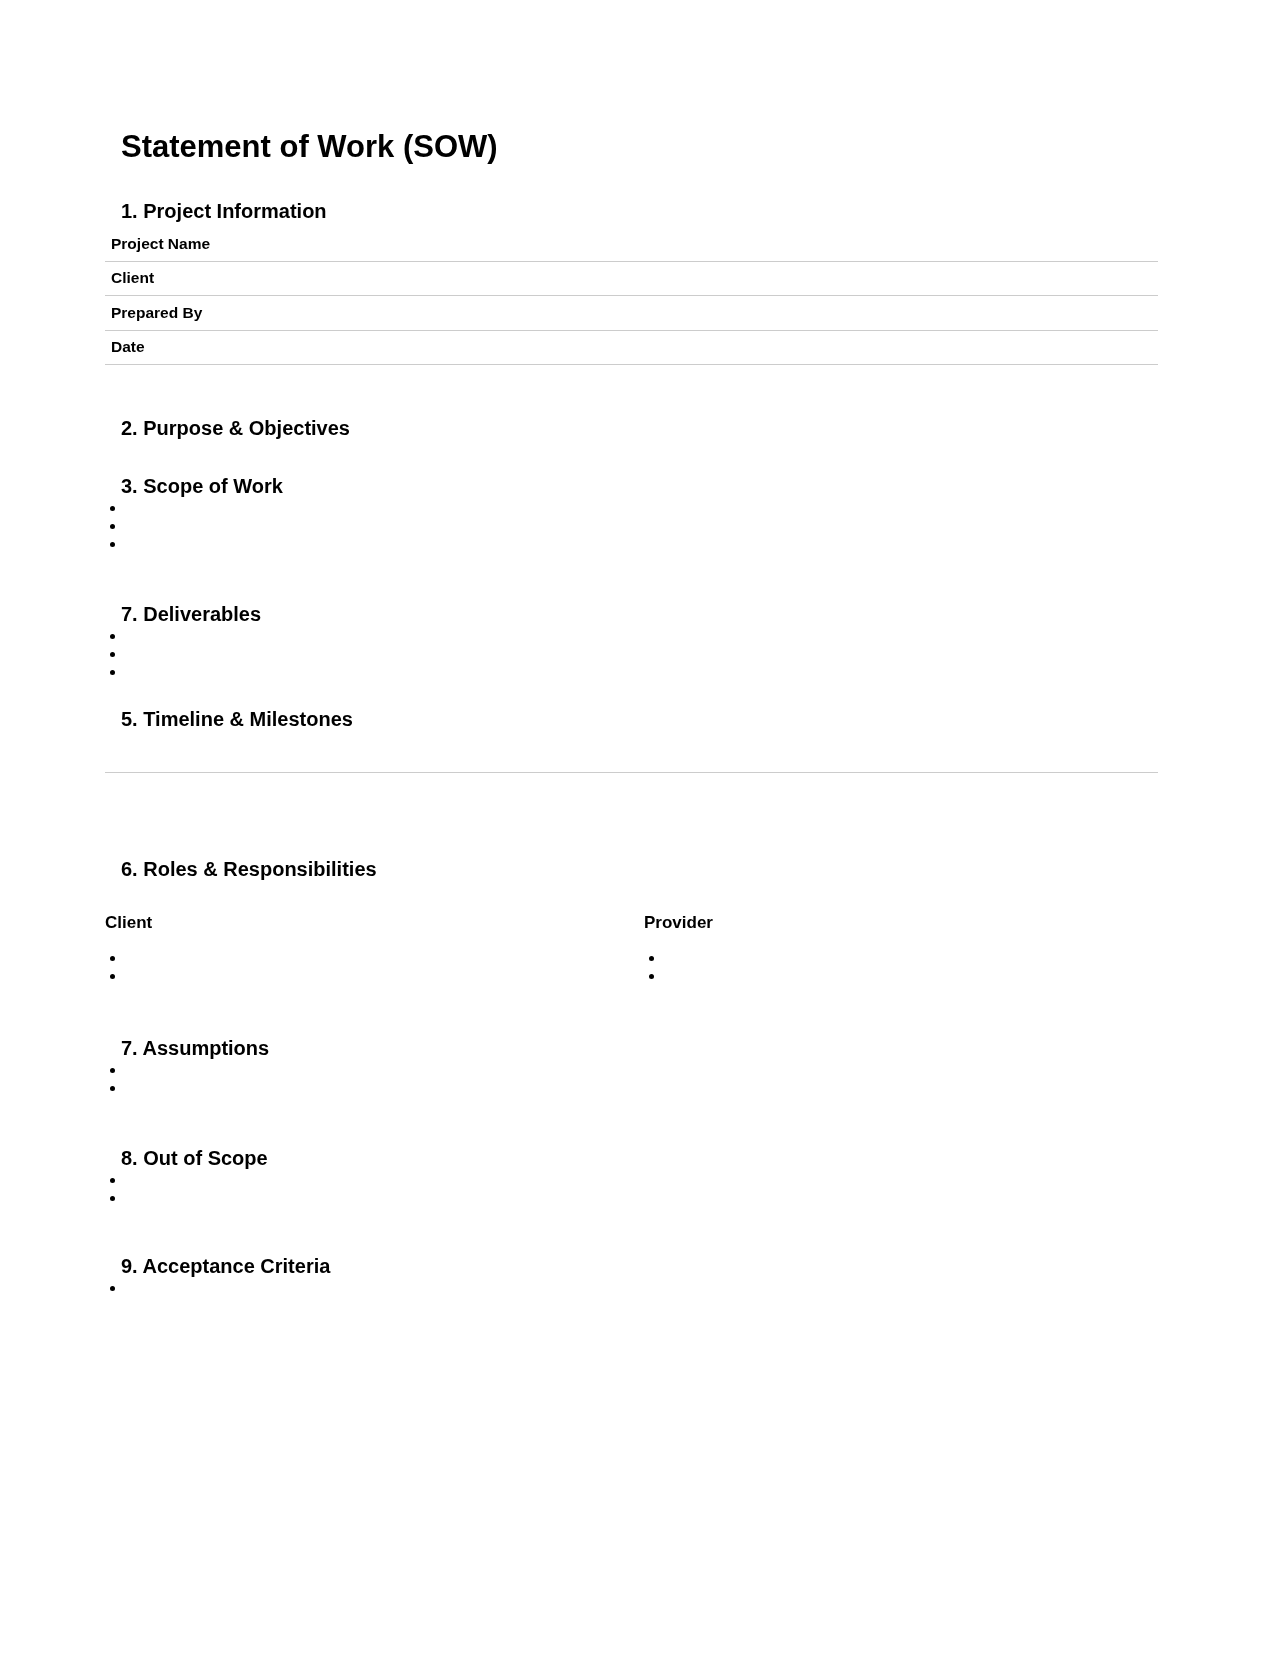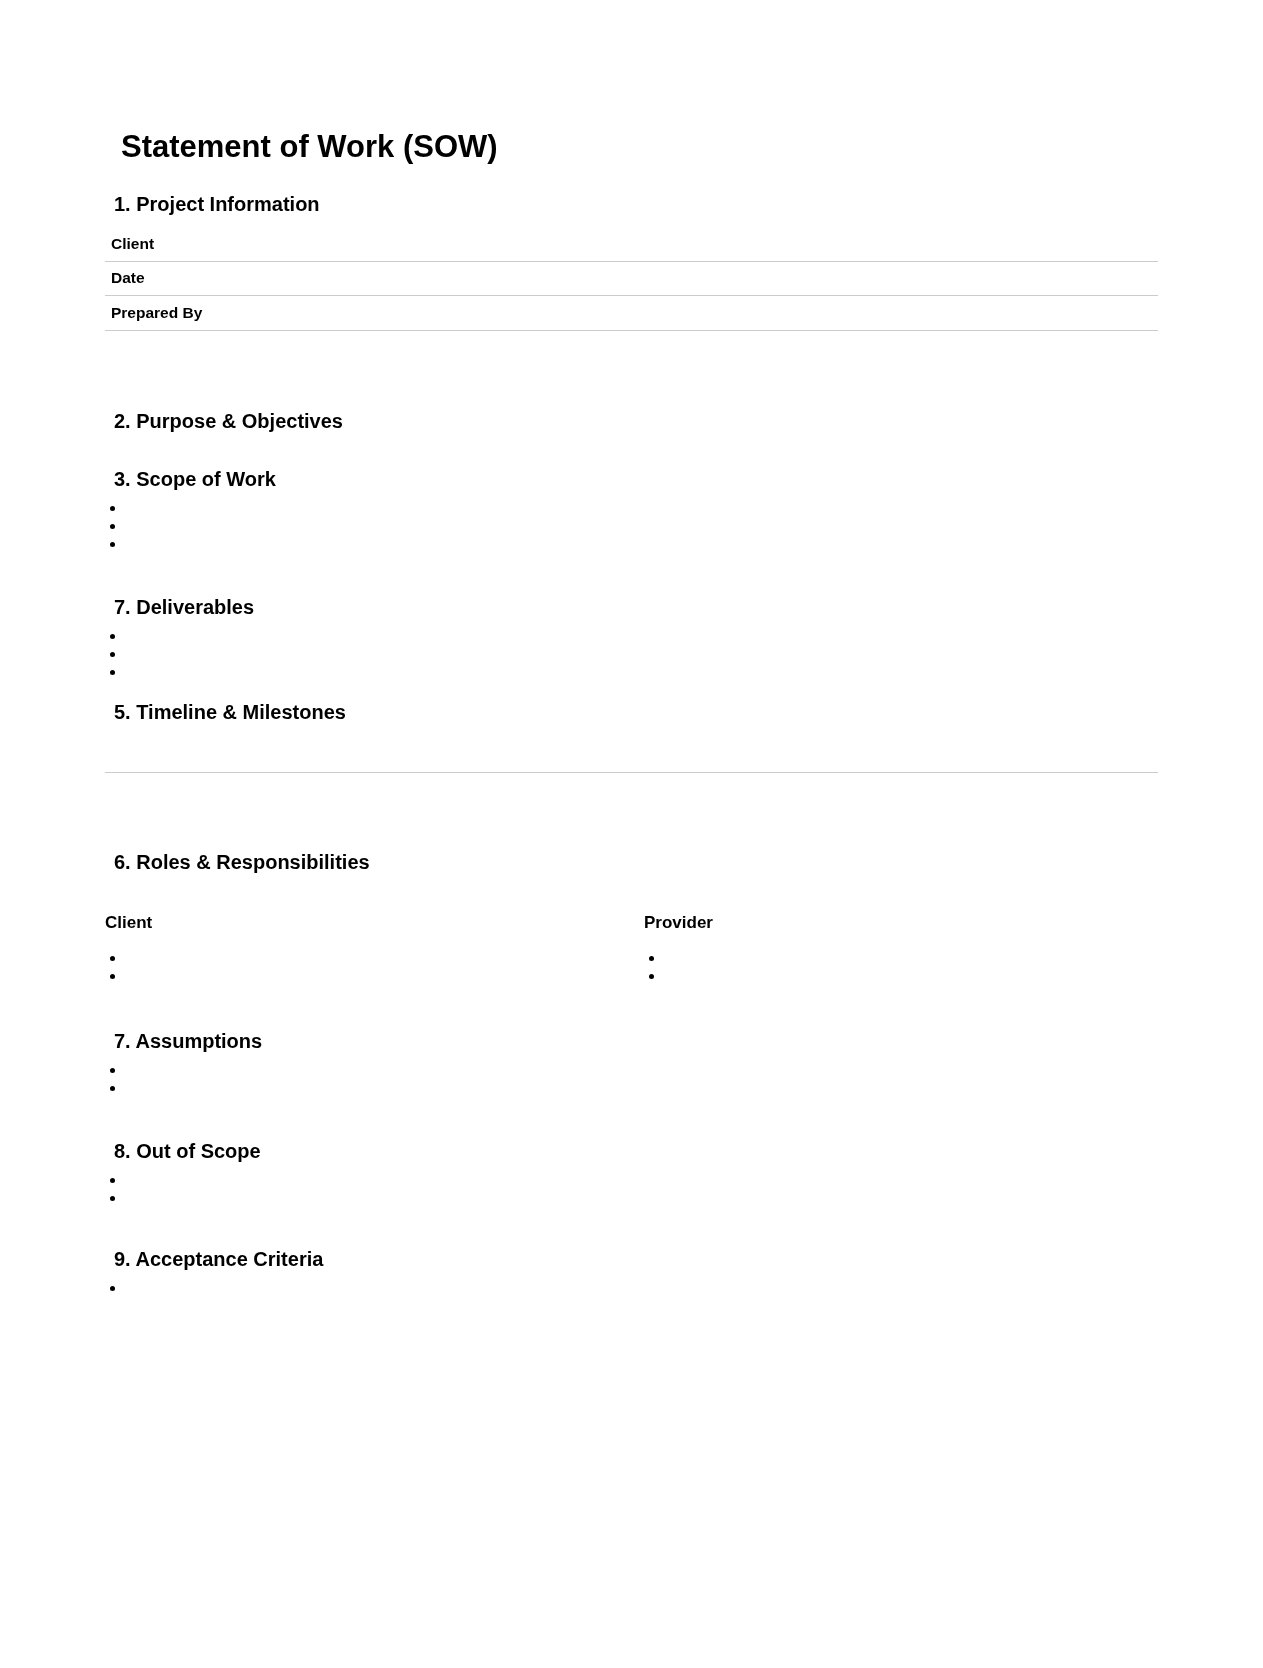--- a/index.html
+++ b/index.html
@@ -6,21 +6,21 @@
   body {
     width: 1263px; height: 1668px; position: relative; overflow: hidden;
     font-family: "Liberation Sans", sans-serif; color: #000;
   }
   .page { position: absolute; left: 105px; top: 0; width: 1053px; }
   h1 {
     position: absolute; left: 0; top: 111px; margin: 16px;
     font-size: 31px; font-weight: bold; line-height: 40px; white-space: nowrap;
   }
   h2 {
-    position: absolute; left: 0; margin: 9px;
+    position: absolute; left: 0; margin: 16px;
     font-size: 20px; font-weight: bold; line-height: 26px; white-space: nowrap;
   }
   h3 {
     position: absolute; margin: 0;
     font-size: 17px; font-weight: bold; line-height: 22px; white-space: nowrap;
   }
   table { position: absolute; left: 0; width: 1053px; border-collapse: collapse; }
   td, th {
     font-size: 15.5px; font-weight: bold; text-align: left;
     padding: 0 6px; border-bottom: 1.5px solid #cccccc; vertical-align: middle;
@@ -40,30 +40,34 @@
 </head>
 <body>
 
 <div class="page">
 
   <h1>Statement of Work (SOW)</h1>
 
   <h2 style="top:182px">1. Project Information</h2>
   <table class="info" style="top:227px">
     <tbody>
+        <tr>
+      <td style="width:200px">Project Name</td>
+      <td></td>
+    </tr>
     <tr>
       <td>Client</td>
       <td></td>
     </tr>
     <tr>
-      <td>Date</td>
+      <td>Prepared By</td>
       <td></td>
     </tr>
     <tr>
-      <td>Prepared By</td>
+      <td>Date</td>
       <td></td>
     </tr>
   </tbody>
     </table>
 
   <h2 style="top:399px">2. Purpose &amp; Objectives</h2>
 
   <h2 style="top:457px">3. Scope of Work</h2>
   <ul style="top:500px; left:0">
     <li></li>

